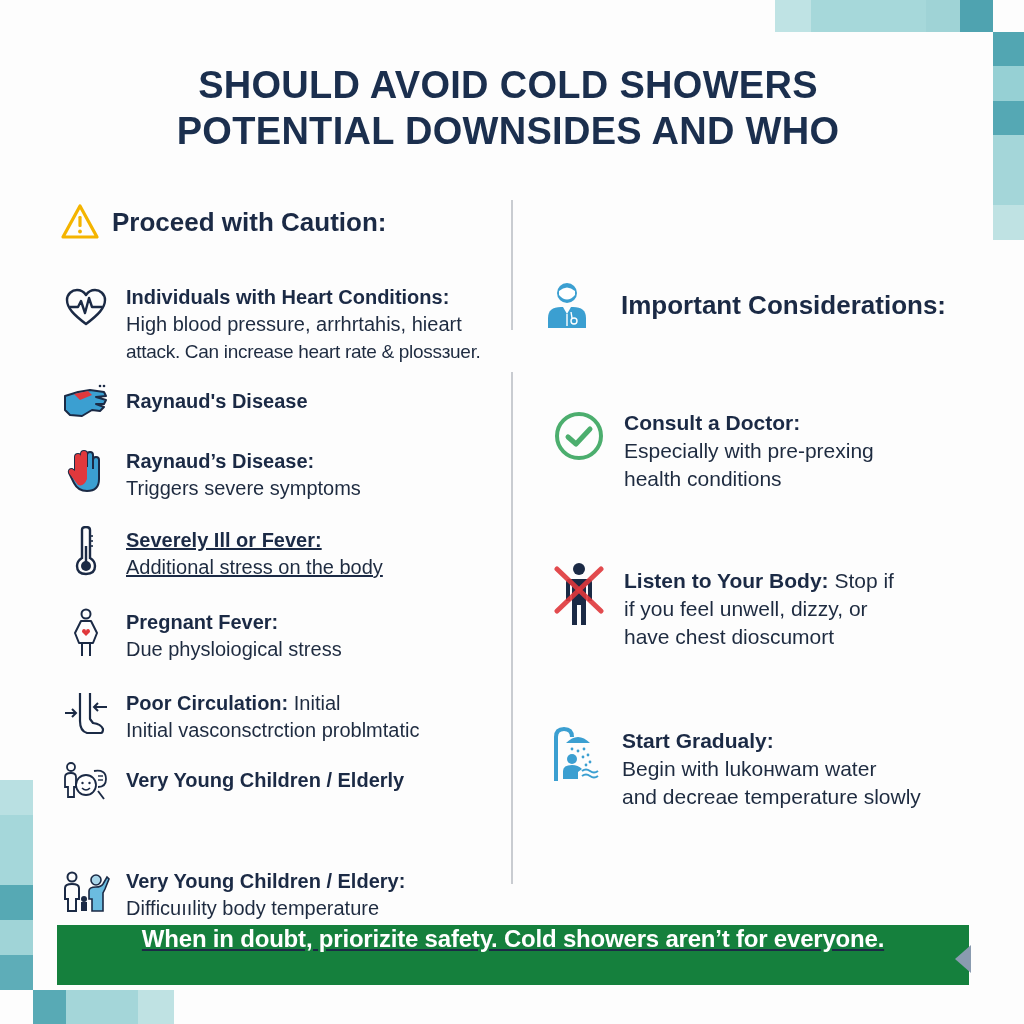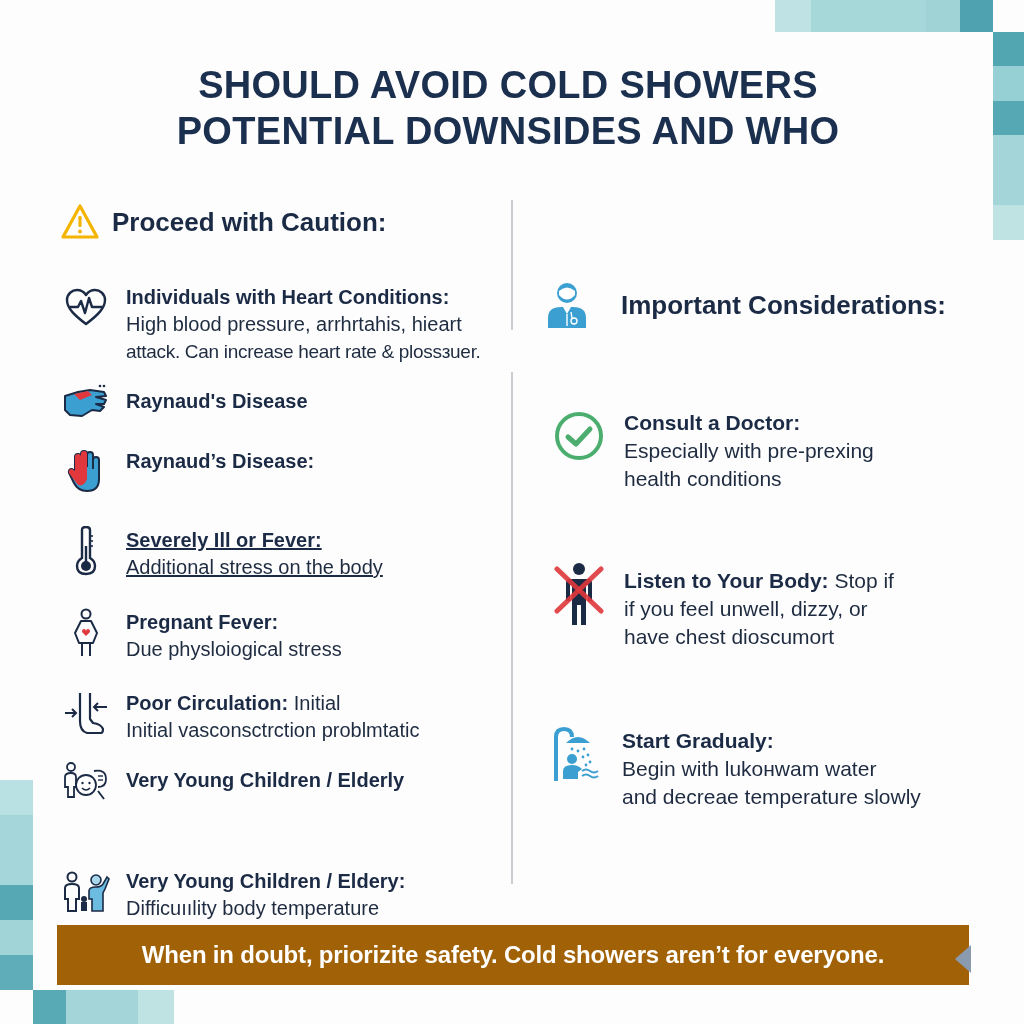--- a/index.html
+++ b/index.html
@@ -30,21 +30,21 @@
   .item .text { margin-left: 14px; font-size: 20px; line-height: 27px; color: #1e2b40; }
   .item .text b { font-weight: 700; color: #1b2a45; }
   .item .text .desc { display: block; }
 
   .left .text { margin-left: 16px; }
   .right .icon { width: 54px; height: 54px; }
   .right .text { margin-left: 18px; font-size: 21px; line-height: 28px; }
 
   .banner {
     position: absolute; left: 57px; top: 925px; width: 912px; height: 60px;
-    background: #a16207; display: flex; align-items: center; justify-content: center;
+    background: #15803d; display: flex; justify-content: center; text-decoration: underline;
   }
   .banner-text { color: #ffffff; font-weight: 700; font-size: 24px; letter-spacing: -0.2px; }
   .banner-notch {
     position: absolute; right: -2px; top: 20px; width: 0; height: 0;
     border-top: 14px solid transparent; border-bottom: 14px solid transparent;
     border-right: 16px solid #8a9bb0;
   }
 </style>
 </head>
 <body>
@@ -117,20 +117,21 @@
 
 <div class="item left" style="left:62px;top:448px;">
   <span class="icon">
     <svg width="40" height="46" viewBox="0 0 40 46">
       <path d="M9 22 L9 8 Q9 5 12 5 Q15 5 15 8 L15 18 L15 5 Q15 2 18 2 Q21 2 21 5 L21 18 L21 6 Q21 3 24 3 Q27 3 27 6 L27 20 L27 11 Q27 8 30 8 Q33 8 33 11 L33 30 Q33 42 21 42 Q12 42 8 34 L3 24 Q2 20 6 20 Z" fill="#3b9fd1" stroke="#1b2a45" stroke-width="2"></path>
       <path d="M9 22 L9 8 Q9 5 12 5 Q15 5 15 8 L15 18 L15 5 Q15 2 18 2 Q21 2 21 5 L21 30 Q18 38 12 36 L3 24 Q2 20 6 20 Z" fill="#e0383c"></path>
     </svg>
   </span>
   <div class="text">
     <b>Raynaud’s Disease:</b>
+    <span class="desc">Triggers severe symptoms</span>
   </div>
 </div>
 
 <div class="item left" style="left:62px;top:527px;text-decoration:underline;">
   <span class="icon">
     <svg width="24" height="50" viewBox="0 0 24 50">
       <path d="M8 4 Q8 1 12 1 Q16 1 16 4 L16 32 Q21 35 21 40 Q21 48 12 48 Q3 48 3 40 Q3 35 8 32 Z" fill="none" stroke="#1b2a45" stroke-width="2.4"></path>
       <circle cx="12" cy="40" r="5" fill="#1b2a45"></circle>
       <rect x="10.8" y="20" width="2.4" height="18" fill="#1b2a45"></rect>
       <line x1="16" y1="10" x2="19" y2="10" stroke="#1b2a45" stroke-width="1.6"></line>

